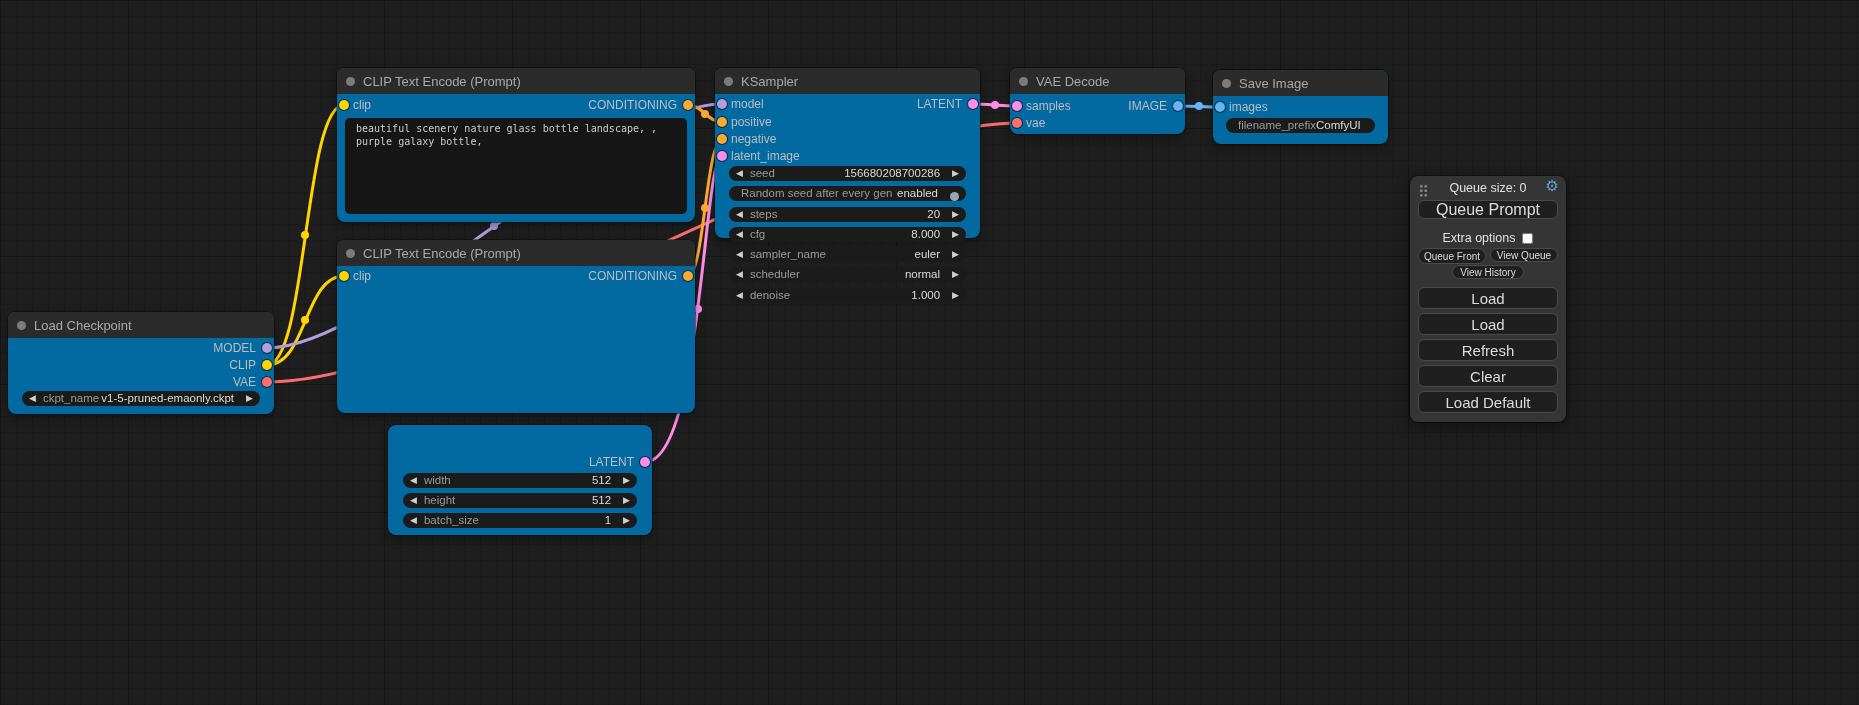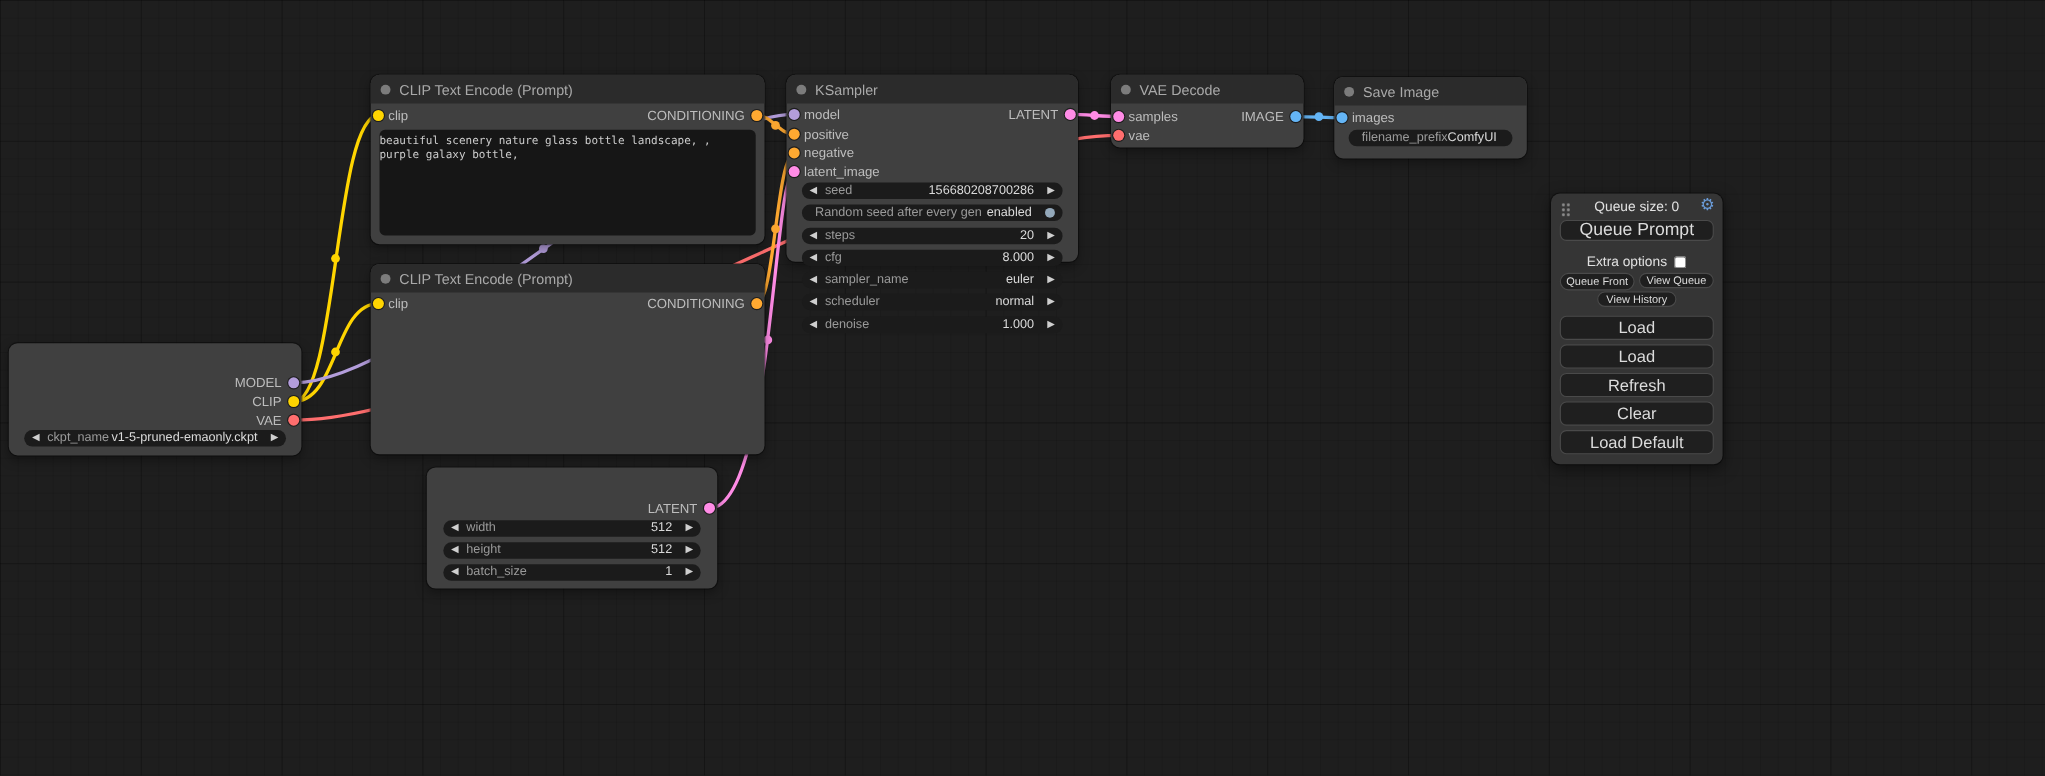--- a/index.html
+++ b/index.html
@@ -10,40 +10,40 @@
     background-color:#1e1e1e;
     background-image:
       linear-gradient(rgba(0,0,0,0.10) 1px, transparent 1px),
       linear-gradient(90deg, rgba(0,0,0,0.10) 1px, transparent 1px),
       linear-gradient(rgba(0,0,0,0.22) 1px, transparent 1px),
       linear-gradient(90deg, rgba(0,0,0,0.22) 1px, transparent 1px);
     background-size:16px 16px,16px 16px,128px 128px,128px 128px;
   }
   #wires { position:absolute; left:0; top:0; z-index:1; }
 
-  .node { position:absolute; background:#404040; border-radius:8px; z-index:2;
+  .node { position:absolute; background:#0369a1; border-radius:8px; z-index:2;
           box-shadow:0 0 0 1px rgba(0,0,0,.38), 0 4px 10px rgba(0,0,0,.35); }
   .node-title { height:26px; background:#2b2b2b; border-radius:8px 8px 0 0;
                 display:flex; align-items:center; gap:8px; padding:0 9px;
                 color:#a9a9a9; font-size:13px; }
   .tdot { width:9px; height:9px; border-radius:50%; background:#7c7c7c; flex:0 0 auto; }
   .slot-dot { position:absolute; width:10px; height:10px; border-radius:50%;
               box-shadow:0 0 0 1px rgba(0,0,0,.55); }
   .slot-label { position:absolute; font-size:12px; color:#bdbdbd; line-height:14px; white-space:nowrap; }
   .widget { position:absolute; height:15px; background:#1b1b1b; border-radius:8px;
-            display:flex; align-items:center; padding:0 7px; font-size:11.5px; line-height:15px; }
+            display:flex; align-items:flex-end; padding:0 7px; font-size:11.5px; line-height:15px; }
   .warrow { font-size:9px; color:#cfcfcf; font-family:"DejaVu Sans",sans-serif; }
   .wname { margin-left:7px; color:#9a9a9a; white-space:nowrap; }
   .wname.noarrow { margin-left:5px; }
   .wval { margin-left:auto; margin-right:12px; color:#dadada; white-space:nowrap; }
   .wval.noarrow { margin-right:20px; }
   .wtoggle { width:9px; height:9px; border-radius:50%; flex:0 0 auto; }
   .prompt-text { position:absolute; background:#161616; border-radius:5px;
                  font-family:"DejaVu Sans Mono",monospace; font-size:10px; line-height:13px;
-                 color:#cccccc; padding:4px 0; white-space:pre-wrap; word-break:break-word; }
+                 color:#cccccc; padding:4px 11px; white-space:pre-wrap; word-break:break-word; }
 
   #menu { position:absolute; left:1410px; top:176px; width:156px; height:246px;
           background:#353535; border-radius:8px; z-index:3;
           box-shadow:0 0 0 1px rgba(0,0,0,.38), 0 4px 14px rgba(0,0,0,.5); color:#ddd; }
   .drag-dots { position:absolute; left:9px; top:8px; width:9px; height:13px;
                background-image:radial-gradient(circle,#8a8a8a 1.1px,transparent 1.5px);
                background-size:4.5px 4.5px; }
   .queue-size { position:absolute; left:0; right:0; top:5px; text-align:center;
                 font-size:12.5px; color:#e2e2e2; }
   .gear { position:absolute; right:7px; top:3px; font-size:15px; line-height:15px;
@@ -79,20 +79,24 @@
     <circle cx="642" cy="252" r="4" style="fill: rgb(255, 110, 110);"></circle>
     <circle cx="705" cy="114" r="4" style="fill: rgb(255, 169, 49);"></circle>
     <circle cx="705" cy="208" r="4" style="fill: rgb(255, 169, 49);"></circle>
     <circle cx="698" cy="309" r="4" style="fill: rgb(255, 140, 230);"></circle>
     <circle cx="995" cy="105" r="4" style="fill: rgb(255, 140, 230);"></circle>
     <circle cx="1199" cy="106" r="4" style="fill: rgb(100, 181, 246);"></circle>
   </g>
 </svg>
 
 <div class="node" style="left:8px;top:312px;width:266px;height:102px">
+  <div class="node-title">
+    <span class="tdot"></span>
+    <span>Load Checkpoint</span>
+  </div>
   <span class="slot-label" style="right:18px;top:29px">MODEL</span>
   <span class="slot-dot" style="left: 254px; top: 31px; background: rgb(179, 157, 219);"></span>
   <span class="slot-label" style="right:18px;top:46px">CLIP</span>
   <span class="slot-dot" style="left: 254px; top: 48px; background: rgb(255, 213, 0);"></span>
   <span class="slot-label" style="right:18px;top:63px">VAE</span>
   <span class="slot-dot" style="left: 254px; top: 65px; background: rgb(255, 110, 110);"></span>
   <div class="widget" style="left:14px;top:79px;width:238px">
     <span class="warrow">◀</span>
     <span class="wname">ckpt_name</span>
     <span class="wval">v1-5-pruned-emaonly.ckpt</span>

